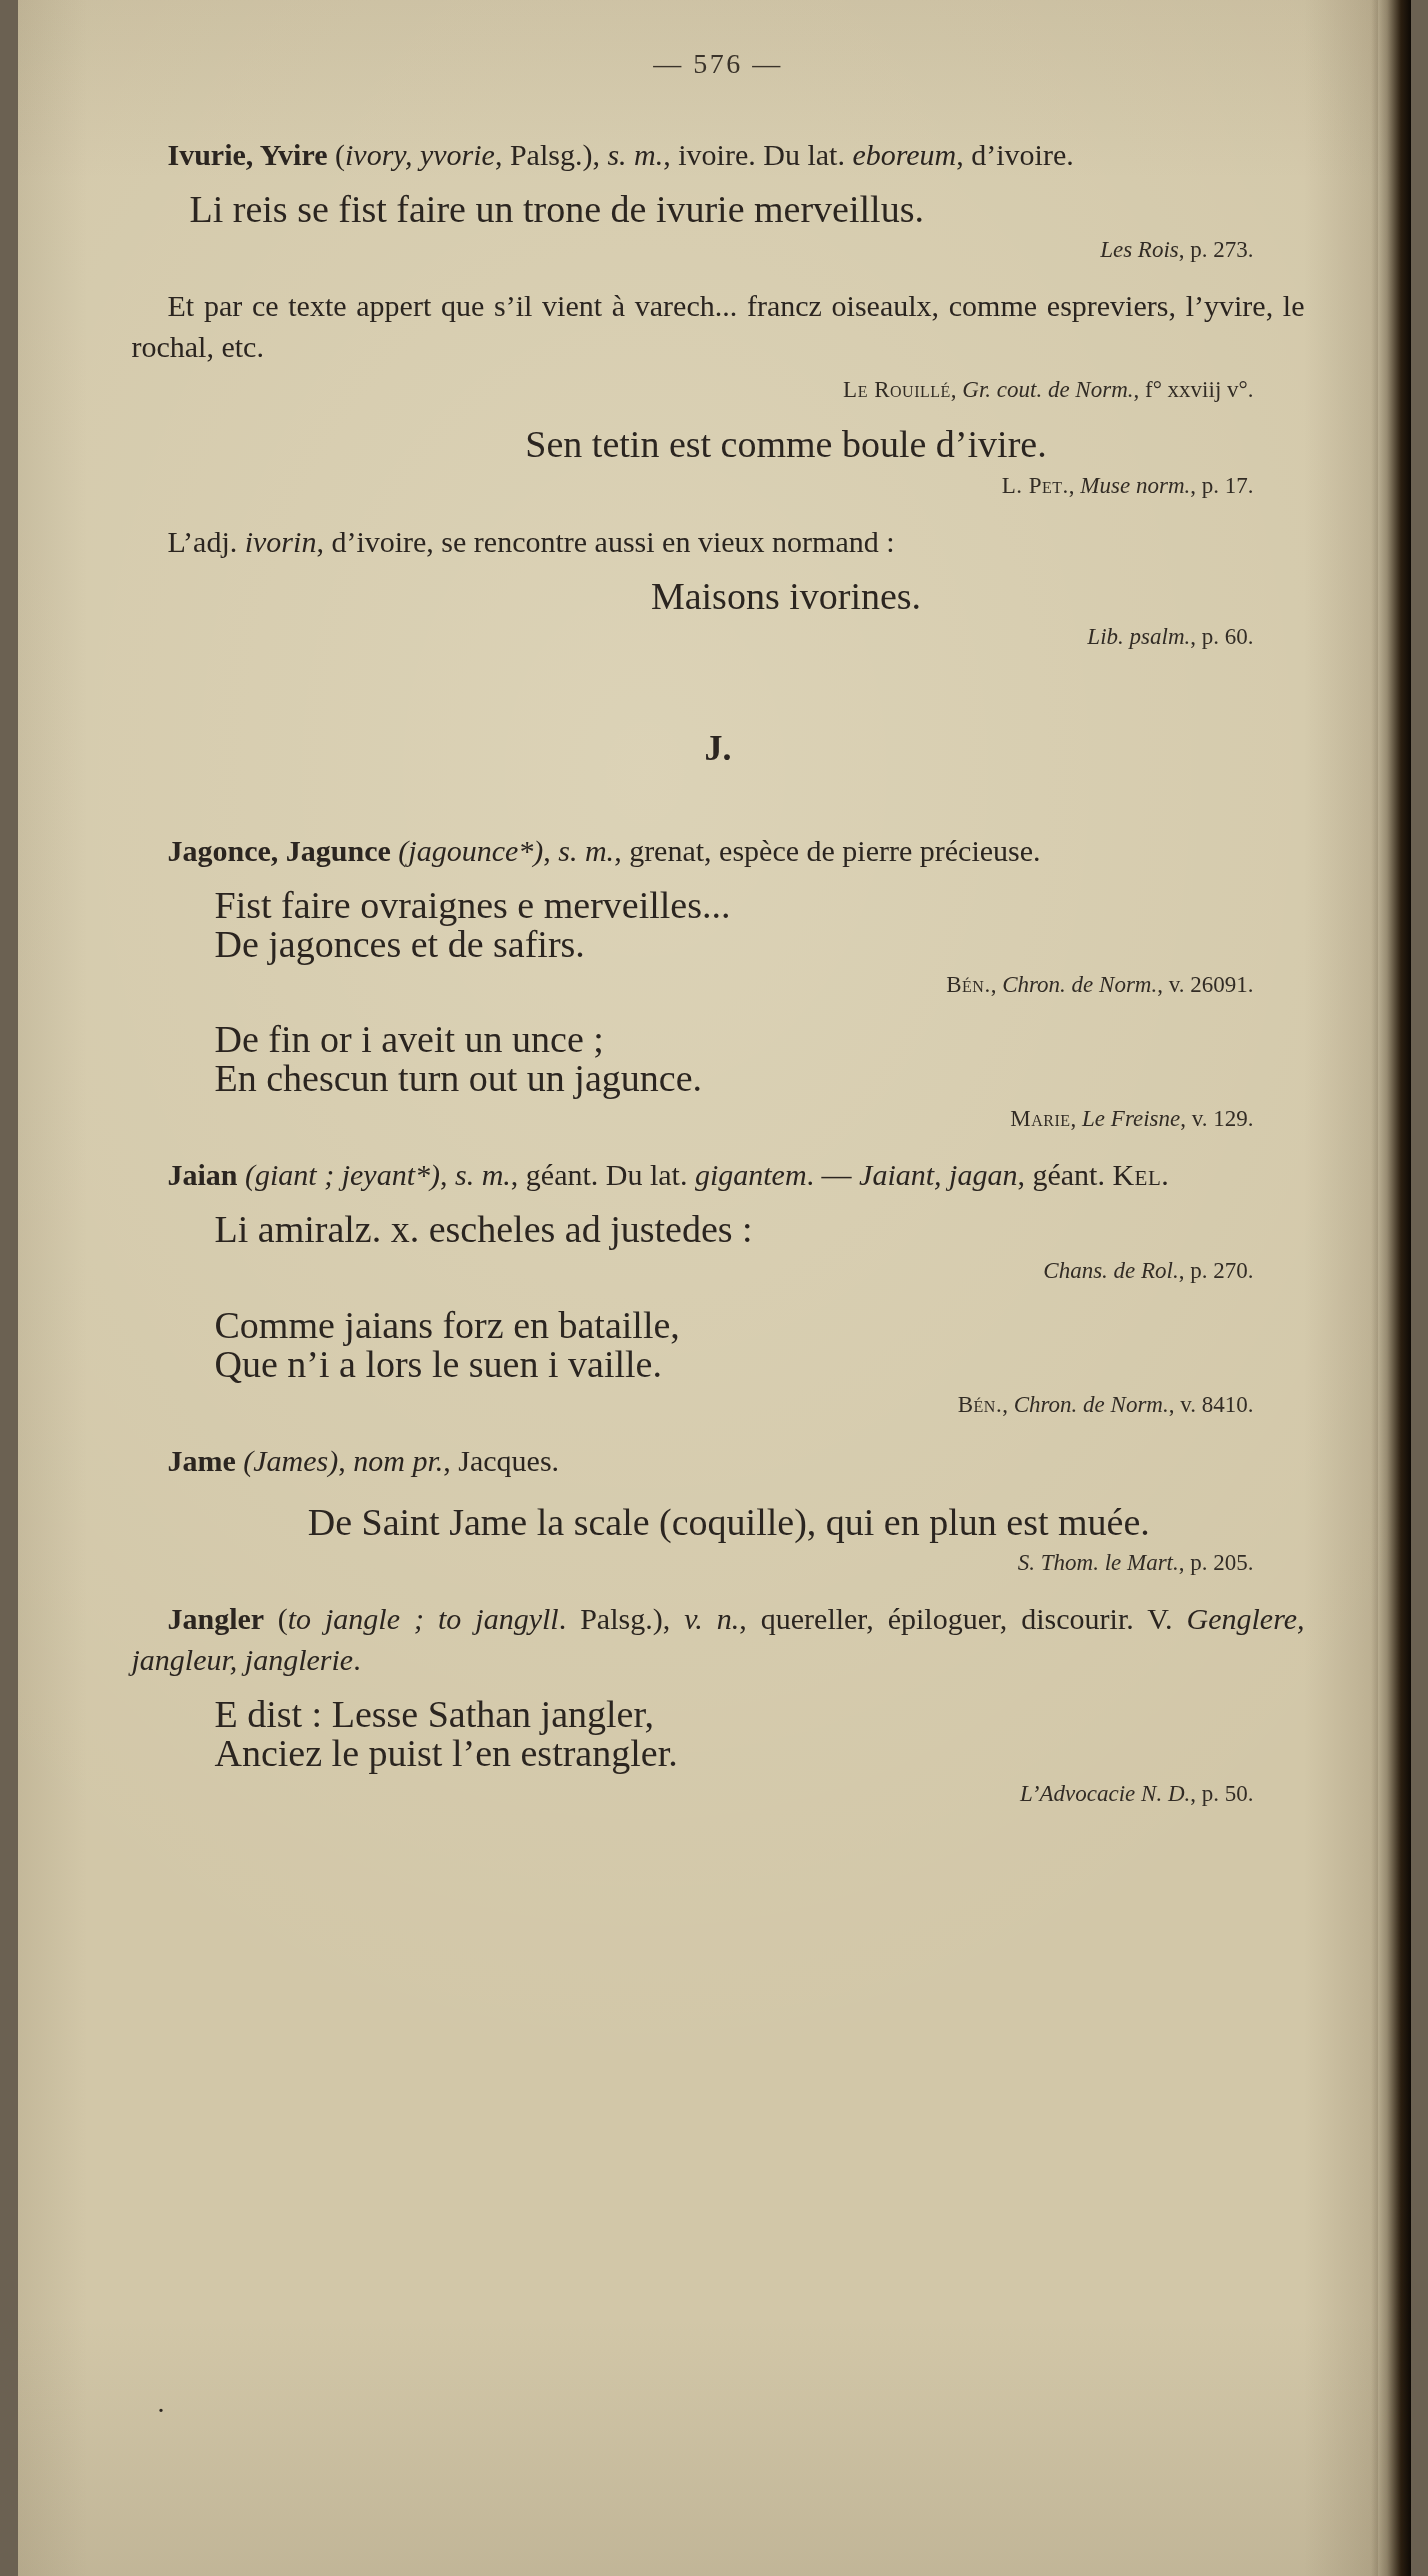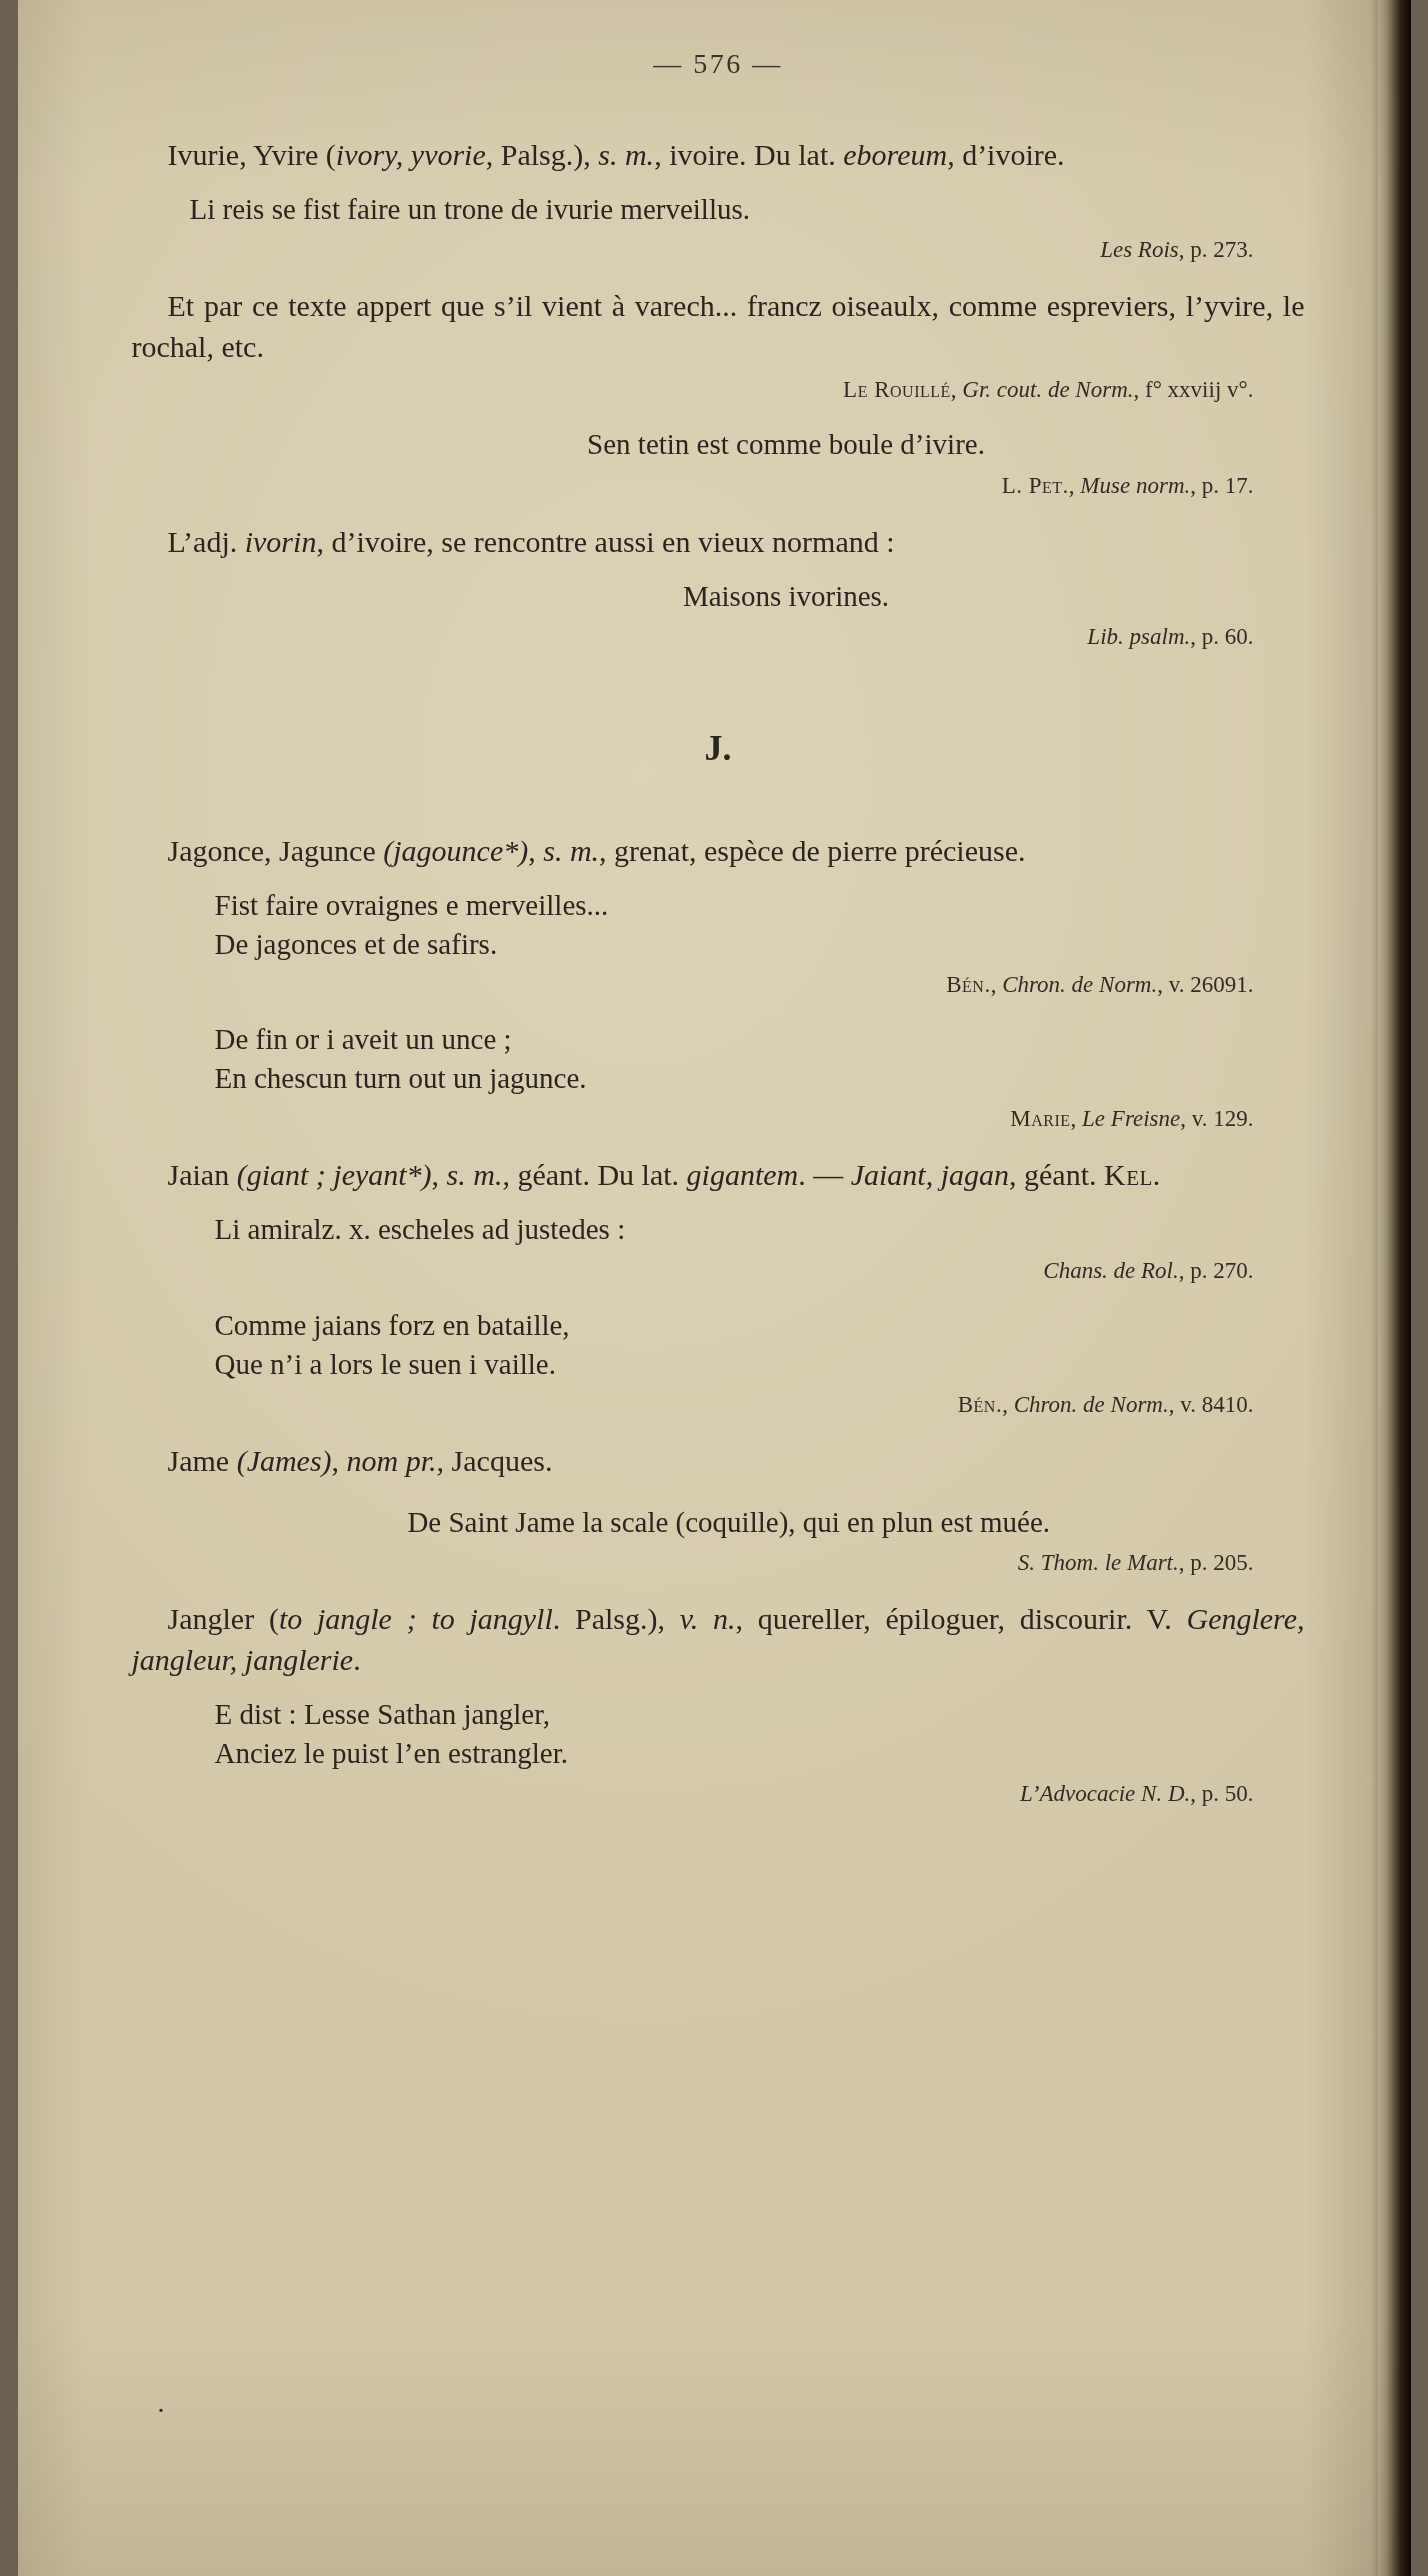--- a/index.html
+++ b/index.html
@@ -53,21 +53,21 @@
   }
   .block { margin: 0; }
   .entry, .paragraph {
     font-size: 30px;
     line-height: 41px;
     text-align: justify;
     text-indent: 36px;
     margin: 11.6px 0 5px 0;
   }
   .quote, .verse, .quote-deep, .quote-sm {
-    font-size: 29px;
+    font-size: 38px;
     line-height: 39px;
     margin-top: 15px;
   }
   .quote     { margin-left: 58px; }
   .verse     { margin-left: 83px; }
   .quote-deep{ margin-left: 136px; text-align: center; }
   .quote-sm  { margin-left: 21.5px; margin-top: 21.5px; text-align: center; }
   .attribution {
     text-align: right;
     font-size: 23px;
@@ -75,21 +75,21 @@
     margin: 3.3px 51px 18px 0;
     color: #322c25;
   }
   .heading {
     text-align: center;
     font-size: 36px;
     font-weight: bold;
     margin: 73px 0 61px 0;
   }
   .i  { font-style: italic; }
-  .b  { font-weight: normal; }
+  .b  { font-weight: bold; }
   .sc { font-variant: small-caps; letter-spacing: 0.5px; }
   .stray {
     position: absolute;
     left: 140px;
     top: 2387px;
     font-size: 28px;
     color: #2b2520;
   }
 </style>
 </head>

